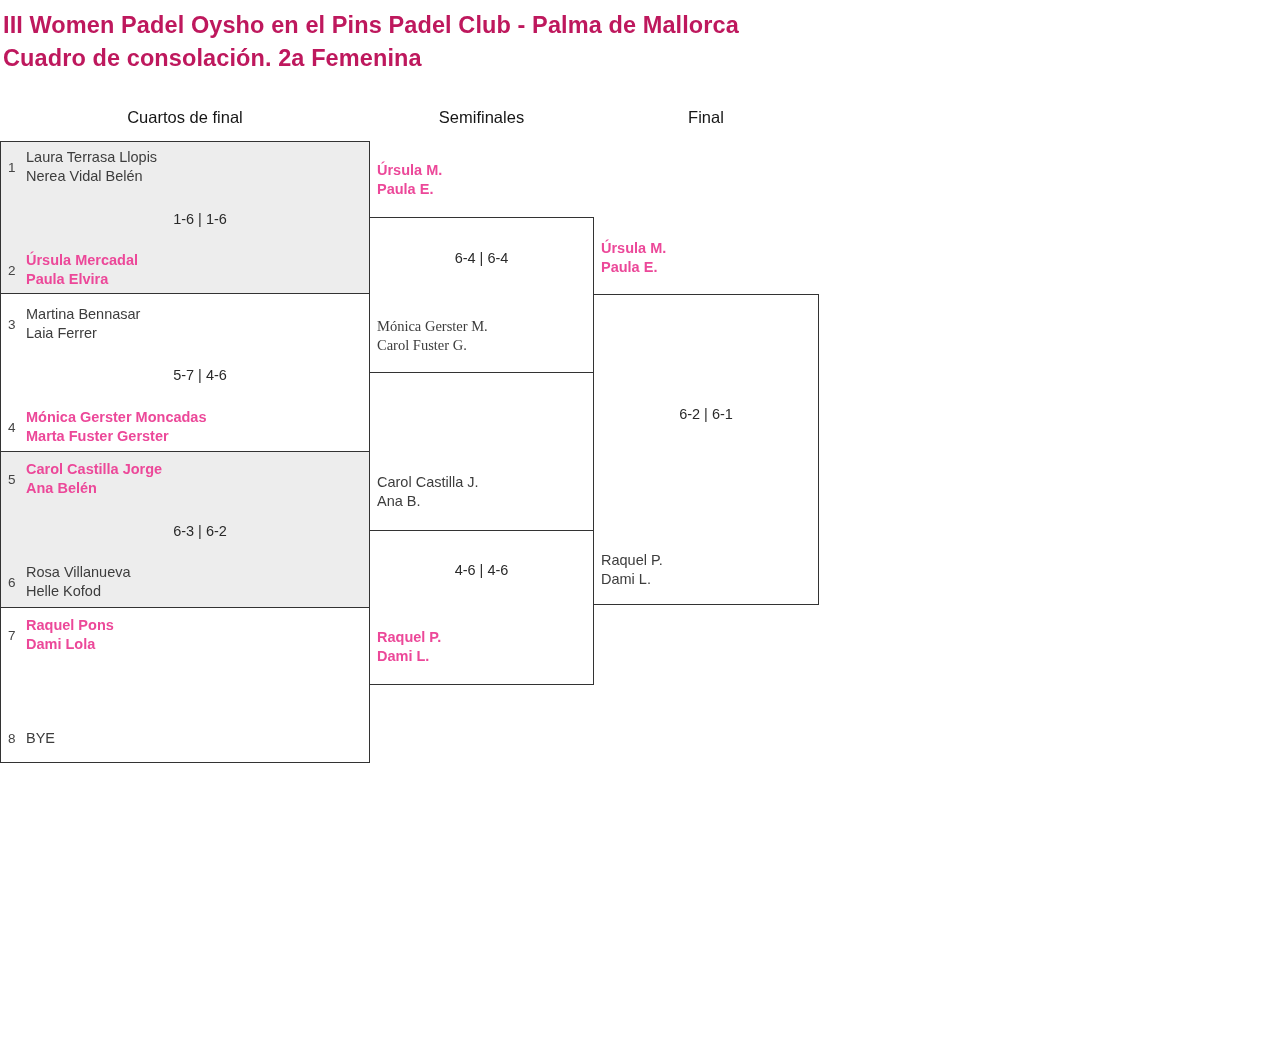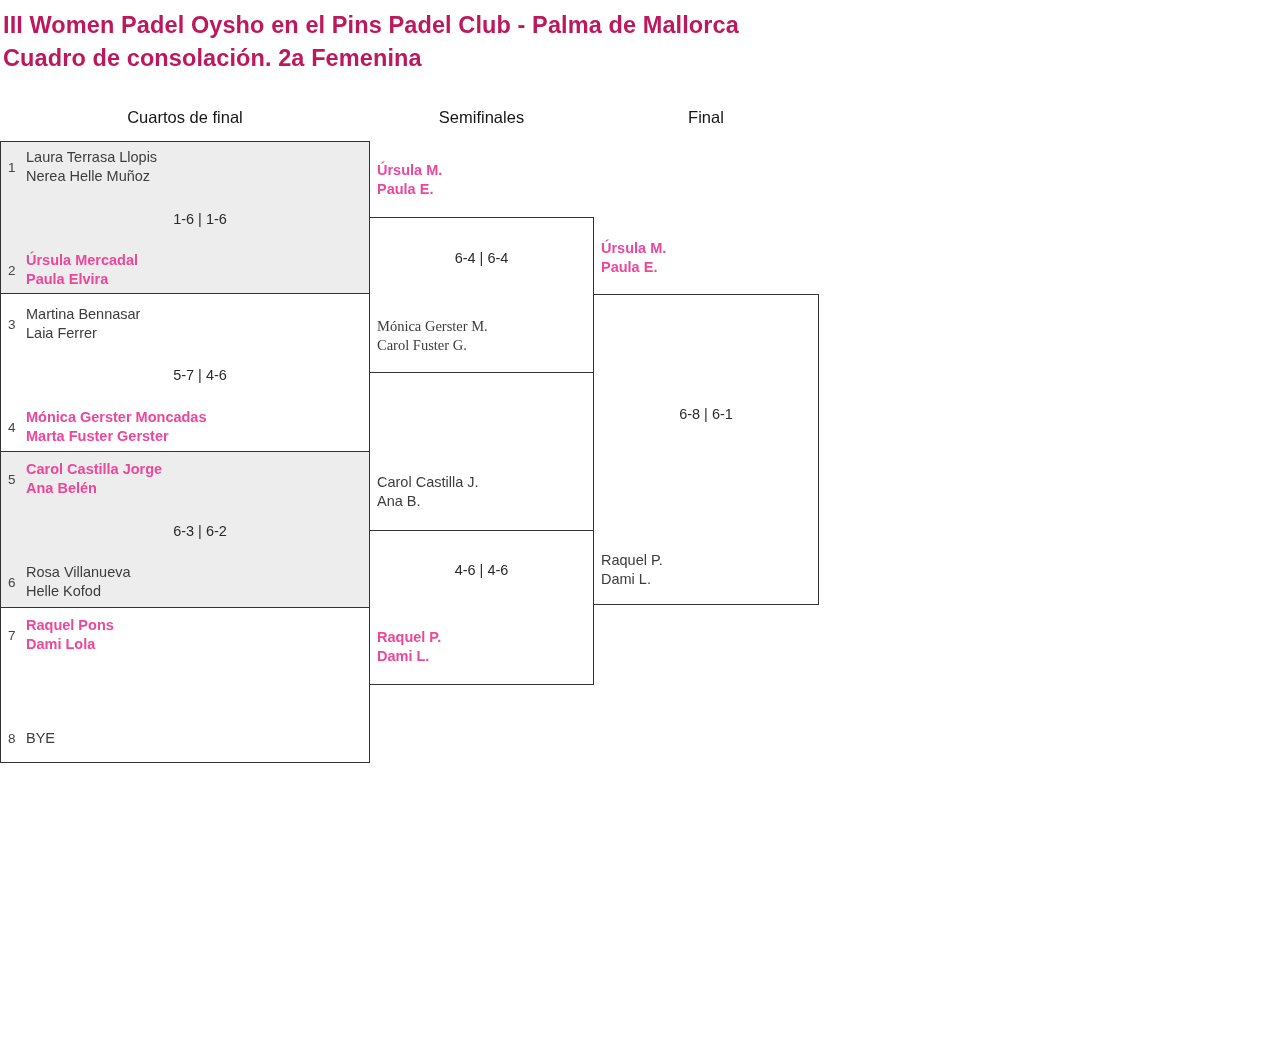--- a/index.html
+++ b/index.html
@@ -102,21 +102,21 @@
 
   <div class="abs match-box" style="left:369px;top:217px;width:225px;height:156px;"></div>
   <div class="abs match-box" style="left:369px;top:530px;width:225px;height:155px;"></div>
 
   <div class="abs match-box" style="left:593px;top:294px;width:226px;height:311px;"></div>
 
   <div class="abs team-slot" style="left:8px;top:148px;">
     <span class="seed">1</span>
     <span class="names">
       <span class="line" style="display:block">Laura Terrasa Llopis</span>
-      <span class="line" style="display:block">Nerea Helle Muñoz</span>
+      <span class="line" style="display:block">Nerea Vidal Belén</span>
     </span>
   </div>
   <div class="abs match-score score-qf" style="top:210px;">1-6 | 1-6</div>
   <div class="abs team-slot winner" style="left:8px;top:251px;">
     <span class="seed">2</span>
     <span class="names">
       <span class="line" style="display:block">Úrsula Mercadal</span>
       <span class="line" style="display:block">Paula Elvira</span>
     </span>
   </div>
@@ -194,21 +194,21 @@
       <span class="line" style="display:block">Dami L.</span>
     </span>
   </div>
 
   <div class="abs team-slot winner" style="left:601px;top:239px;">
     <span class="names">
       <span class="line" style="display:block">Úrsula M.</span>
       <span class="line" style="display:block">Paula E.</span>
     </span>
   </div>
-  <div class="abs match-score score-f" style="top:405px;">6-8 | 6-1</div>
+  <div class="abs match-score score-f" style="top:405px;">6-2 | 6-1</div>
   <div class="abs team-slot" style="left:601px;top:551px;">
     <span class="names">
       <span class="line" style="display:block">Raquel P.</span>
       <span class="line" style="display:block">Dami L.</span>
     </span>
   </div>
 
 </div>
 
 </body></html>

